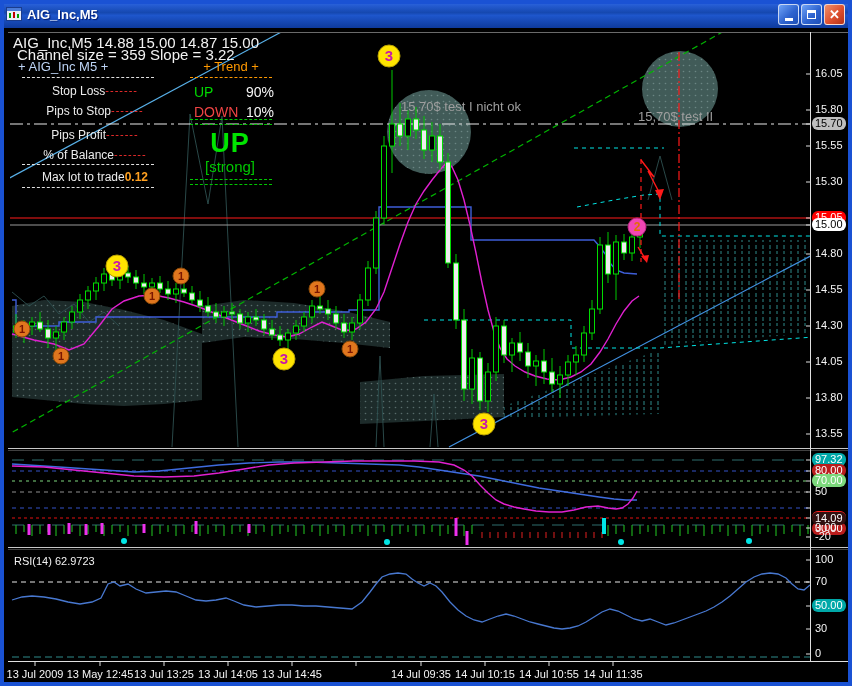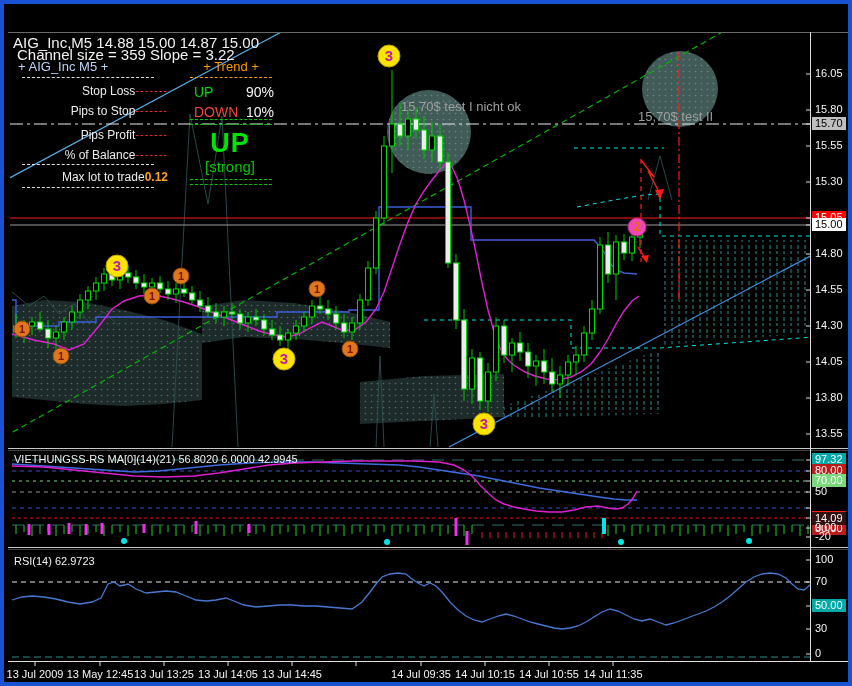--- a/index.html
+++ b/index.html
@@ -20,30 +20,30 @@
   #chart-svg{position:absolute;left:0;top:0;}
   #labels{position:absolute;left:0;top:0;width:852px;height:686px;}
   .abs{position:absolute;white-space:nowrap;}
   .info-line{color:#F2F2F2;font-size:15px;}
   .pane-label{color:#F2F2F2;font-size:11px;}
   .sym-header{color:#BDD4F5;font-size:13px;width:140px;}
   .trend-header{color:#FF9900;font-size:13px;width:86px;text-align:center;}
   .dash-sep{border-top:1px dashed #E0E0E0;height:0;}
   .dash-sep-orange{border-top:1px dashed #FF9900;height:0;}
   .dash-sep-green{height:4px;border-top:1px dashed #00C800;border-bottom:1px dashed #00C800;}
-  .prow{width:146px;display:flex;justify-content:flex-end;color:#ECECEC;font-size:12px;}
+  .prow{width:146px;display:flex;justify-content:center;color:#ECECEC;font-size:12px;}
   .red-dash{color:#FF3030;font-size:11px;letter-spacing:1px;}
   .orange-val{color:#FFA020;font-size:12px;font-weight:bold;}
   .trow{width:80px;display:flex;justify-content:space-between;font-size:14px;}
   .up-w{color:#00D800;} .down-w{color:#ef4444;} .pct{color:#F5F5F5;}
   .big-up{color:#00E400;font-size:27px;font-weight:bold;width:80px;text-align:center;letter-spacing:1px;}
   .strong{color:#00C800;font-size:15px;width:96px;text-align:center;}
   .annot{color:#9E9E9E;font-size:13px;}
   .axis-lbl{color:#F5F5F5;font-size:11px;line-height:13px;}
-  .axis-box{font-size:11px;line-height:13px;padding:0 3px;}
+  .axis-box{font-size:11px;line-height:13px;padding:0 3px;border-radius:6px;}
   .box-gray{background:#BFBFBF;color:#000;}
   .box-red{background:#FF0000;color:#fff;}
   .box-white{background:#FFFFFF;color:#000;}
   .box-teal{background:#00A8A8;color:#fff;}
   .box-blue{background:#b91c1c;color:#fff;}
   .box-green{background:#7CD87C;color:#fff;}
   .box-dark{background:#301010;color:#fff;border-top:1px solid #FF2020;}
   .time-lbl{color:#F5F5F5;font-size:11px;width:70px;text-align:center;}
 </style>
 </head>
@@ -530,21 +530,20 @@
       <span class="pct">10%</span>
     </div>
     <div class="abs dash-sep-green" style="left:186px;top:115px;width:82px;"></div>
     <div class="abs big-up" style="left:186px;top:124px;">UP</div>
     <div class="abs strong" style="left:178px;top:154px;">[strong]</div>
     <div class="abs dash-sep-green" style="left:186px;top:175px;width:82px;"></div>
 
     <div class="abs annot" style="left:397px;top:95px;">15,70$ test I nicht ok</div>
     <div class="abs annot" style="left:634px;top:105px;">15,70$ test II</div>
 
-    <div class="abs pane-label" style="left:10px;top:449px;">VIETHUNGSS-RS MA[0](14)(21) 56.8020 6.0000 42.9945</div>
     <div class="abs pane-label" style="left:10px;top:551px;">RSI(14) 62.9723</div>
   <div class="abs axis-lbl" style="left: 811px; top: 63px;">16.05</div>
       <div class="abs axis-lbl" style="left: 811px; top: 99px;">15.80</div>
       <div class="abs axis-box box-gray" style="left: 808px; top: 113px;">15.70</div>
       <div class="abs axis-lbl" style="left: 811px; top: 135px;">15.55</div>
       <div class="abs axis-lbl" style="left: 811px; top: 171px;">15.30</div>
       <div class="abs axis-box box-red" style="left: 808px; top: 207px;">15.05</div>
       <div class="abs axis-box box-white" style="left: 808px; top: 214px;">15.00</div>
       <div class="abs axis-lbl" style="left: 811px; top: 243px;">14.80</div>
       <div class="abs axis-lbl" style="left: 811px; top: 279px;">14.55</div>
@@ -570,13 +569,35 @@
       <div class="abs time-lbl" style="left: 125px; top: 664px;">13 Jul 13:25</div>
       <div class="abs time-lbl" style="left: 189px; top: 664px;">13 Jul 14:05</div>
       <div class="abs time-lbl" style="left: 253px; top: 664px;">13 Jul 14:45</div>
       <div class="abs time-lbl" style="left: 317px; top: 664px; margin-top: 12px;">13 Jul 15:25</div>
       <div class="abs time-lbl" style="left: 382px; top: 664px;">14 Jul 09:35</div>
       <div class="abs time-lbl" style="left: 446px; top: 664px;">14 Jul 10:15</div>
       <div class="abs time-lbl" style="left: 510px; top: 664px;">14 Jul 10:55</div>
       <div class="abs time-lbl" style="left: 574px; top: 664px;">14 Jul 11:35</div>
     </div>
 
+  <div id="titlebar">
+    <svg id="win-icon" viewBox="0 0 16 16">
+      <rect x="0" y="1" width="16" height="14" fill="#1A3C8C"></rect>
+      <rect x="1" y="2" width="14" height="3" fill="#4A7BD8"></rect>
+      <rect x="1" y="5" width="14" height="9" fill="#E8EEF8"></rect>
+      <rect x="3" y="7" width="2" height="5" fill="#00A000"></rect>
+      <rect x="7" y="6" width="2" height="6" fill="#C00000"></rect>
+      <rect x="11" y="8" width="2" height="4" fill="#00A000"></rect>
+    </svg>
+    <span class="title">AIG_Inc,M5</span>
+    <span class="winbtns">
+      <span class="wbtn blue">
+          <span class="glyph-min"></span>
+        </span>
+      <span class="wbtn blue">
+          <span class="glyph-max"></span>
+        </span>
+      <span class="wbtn red">
+          <span class="glyph-close">✕</span>
+        </span>
+    </span>
+  </div>
 </div>
 
 </body></html>

